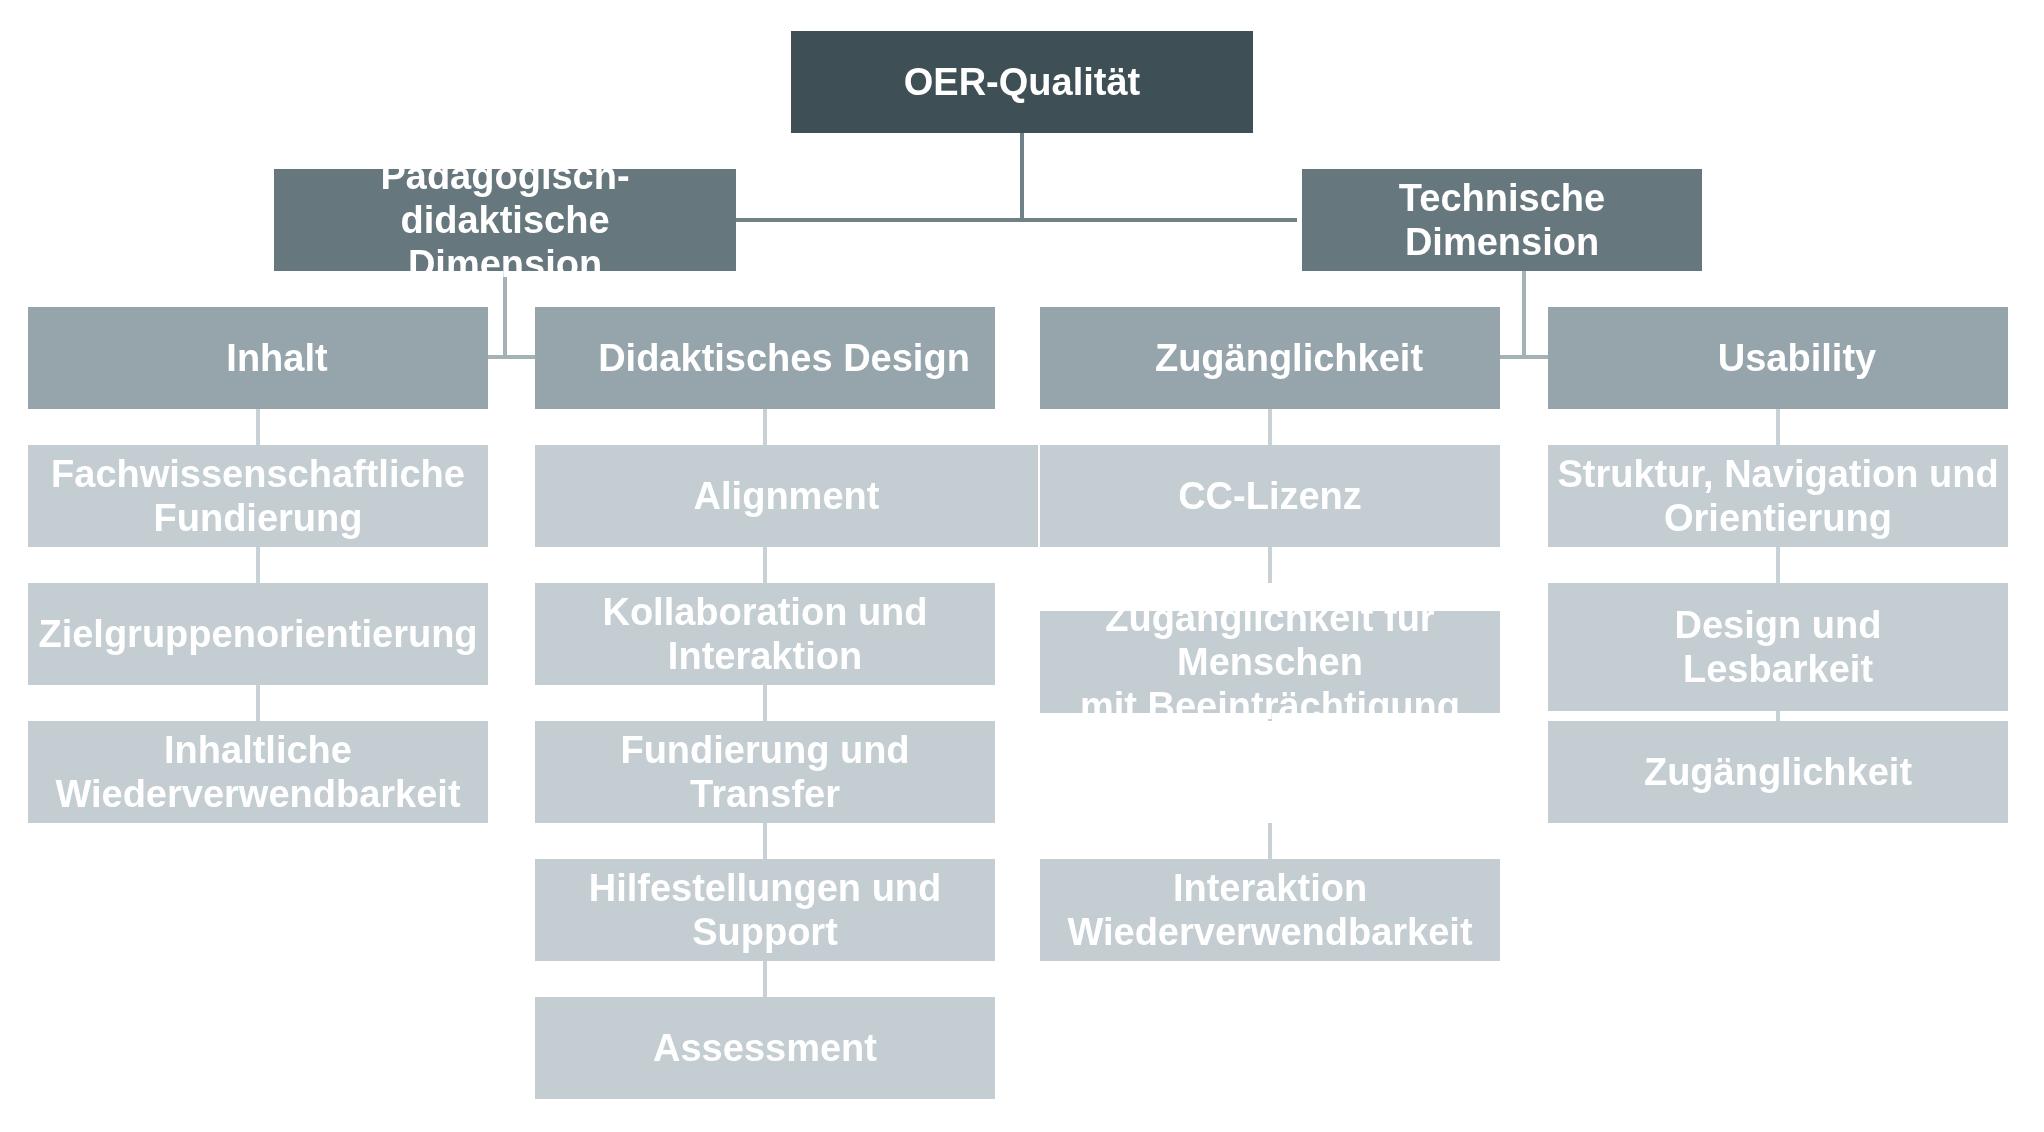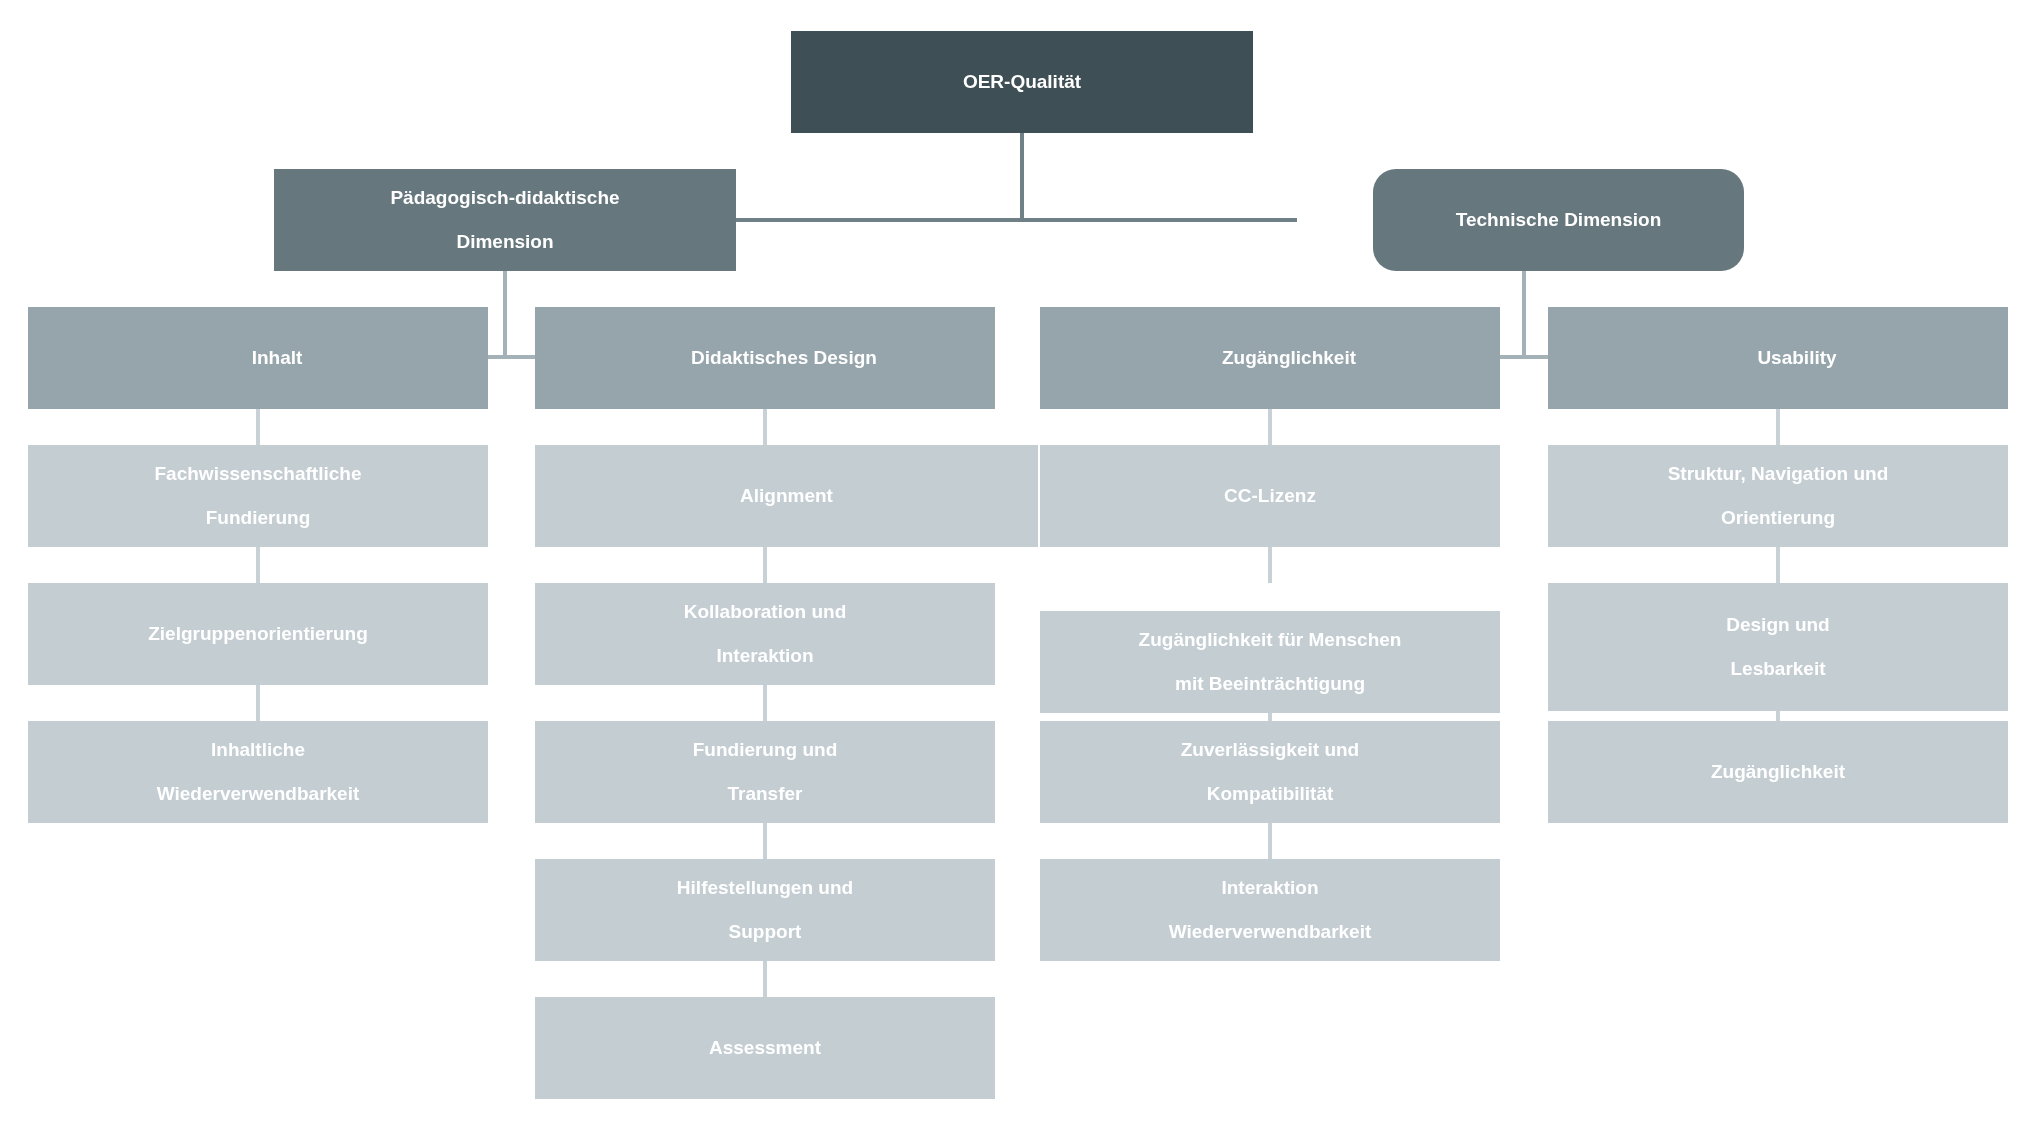--- a/index.html
+++ b/index.html
@@ -10,21 +10,21 @@
     background:var(--background,#fff);
     font-family:"Liberation Sans",sans-serif;
     overflow:hidden;
   }
   .box{
     position:absolute;
     display:flex;align-items:center;justify-content:center;
     text-align:center;
     color:var(--text,#fff);
     font-weight:700;
-    font-size:19px;
+    font-size:38px;
     line-height:44px;
     white-space:pre-line;
     box-sizing:border-box;
     padding:0 6px;
   }
   .level1{background:var(--level1-box,#3E4F55);}
   .level2{background:var(--level2-box,#66777E);}
   .level3{background:var(--level3-box,#96A5AC);padding-left:44px;}
   .item  {background:var(--item-box,#C4CDD2);}
   .line{position:absolute;}
@@ -61,21 +61,21 @@
   <div class="line light" style="left:1268px;top:823px;width:4px;height:36px;"></div>
 
   <div class="line light" style="left:1776px;top:409px;width:4px;height:36px;"></div>
   <div class="line light" style="left:1776px;top:547px;width:4px;height:36px;"></div>
   <div class="line light" style="left:1776px;top:685px;width:4px;height:36px;"></div>
 
   <div class="box level1" style="left:791px;top:31px;width:462px;height:102px;">OER-Qualität</div>
 
   <div class="box level2" style="left:274px;top:169px;width:462px;height:102px;">Pädagogisch-didaktische
 Dimension</div>
-  <div class="box level2" style="left:1373px;top:169px;width:371px;height:102px;border-radius:23px;">Technische Dimension</div>
+  <div class="box level2" style="left:1302px;top:169px;width:400px;height:102px;">Technische Dimension</div>
 
   <div class="box level3" style="left:28px;top:307px;width:460px;height:102px;">Inhalt</div>
   <div class="box level3" style="left:535px;top:307px;width:460px;height:102px;">Didaktisches Design</div>
   <div class="box level3" style="left:1040px;top:307px;width:460px;height:102px;">Zugänglichkeit</div>
   <div class="box level3" style="left:1548px;top:307px;width:460px;height:102px;">Usability</div>
 
   <div class="box item" style="left:28px;top:445px;width:460px;height:102px;">Fachwissenschaftliche
 Fundierung</div>
   <div class="box item" style="left:28px;top:583px;width:460px;height:102px;">Zielgruppenorientierung</div>
   <div class="box item" style="left:28px;top:721px;width:460px;height:102px;">Inhaltliche
@@ -86,22 +86,20 @@
 Interaktion</div>
   <div class="box item" style="left:535px;top:721px;width:460px;height:102px;">Fundierung und
 Transfer</div>
   <div class="box item" style="left:535px;top:859px;width:460px;height:102px;">Hilfestellungen und
 Support</div>
   <div class="box item" style="left:535px;top:997px;width:460px;height:102px;">Assessment</div>
 
   <div class="box item" style="left:1040px;top:445px;width:460px;height:102px;">CC-Lizenz</div>
   <div class="box item" style="left:1040px;top:583px;width:460px;height:102px;margin-top:28px;">Zugänglichkeit für Menschen
 mit Beeinträchtigung</div>
-  <div class="box item" style="left:1040px;top:721px;width:460px;height:102px;">Zuverlässigkeit und
-Kompatibilität</div>
   <div class="box item" style="left:1040px;top:859px;width:460px;height:102px;">Interaktion
 Wiederverwendbarkeit</div>
 
   <div class="box item" style="left:1548px;top:445px;width:460px;height:102px;">Struktur, Navigation und
 Orientierung</div>
   <div class="box item" style="left:1548px;top:583px;width:460px;height:128px;">Design und
 Lesbarkeit</div>
   <div class="box item" style="left:1548px;top:721px;width:460px;height:102px;">Zugänglichkeit</div>
 
 </div>

